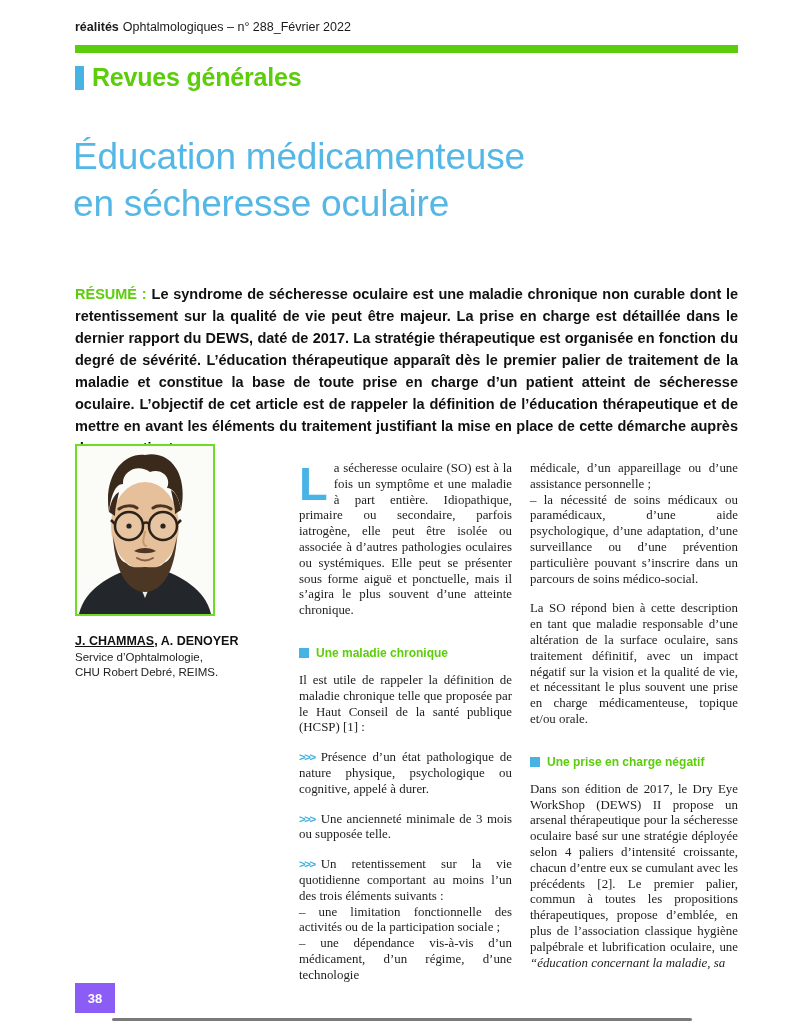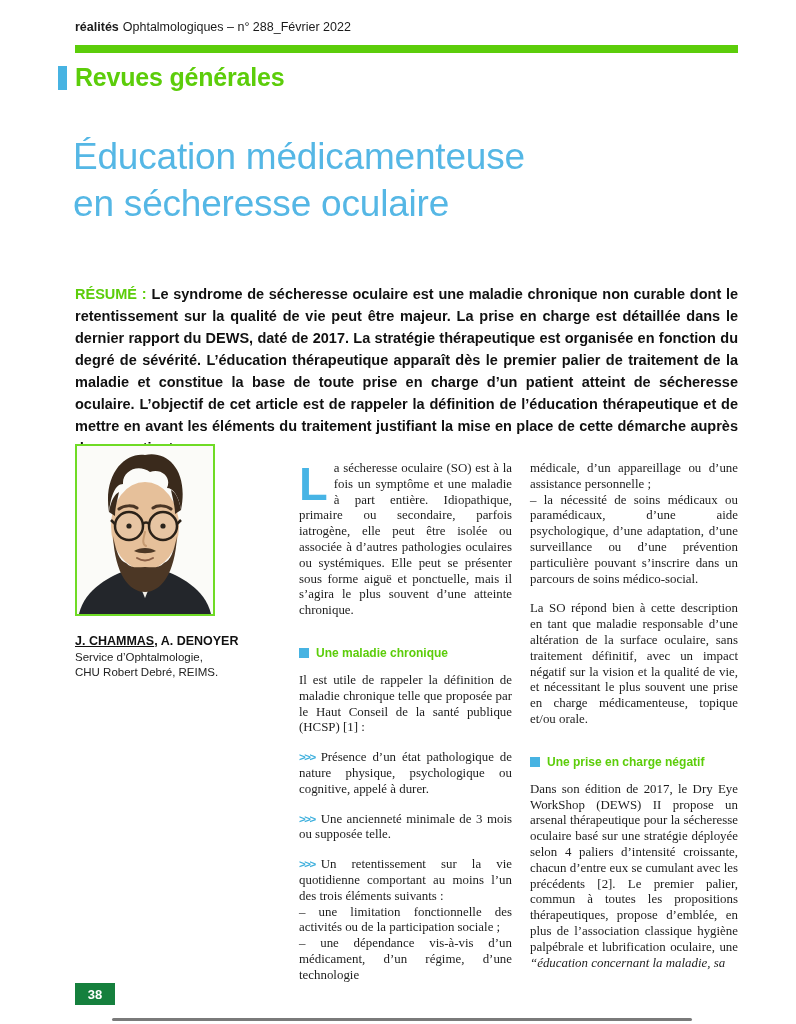--- a/index.html
+++ b/index.html
@@ -5,21 +5,21 @@
   html,body{margin:0;padding:0;background:#e9e9e9;}
   .sheet{
     position:relative;width:796px;height:1024px;margin:0 auto;
     background:#ffffff;overflow:hidden;
     font-family:"Liberation Sans",sans-serif;color:#1d1d1d;
   }
   
   .journal-line{position:absolute;left:75px;top:20px;font-size:12.5px;color:#1a1a1a;}
   .journal-line .brand{font-weight:bold;margin-right:4px;}
   .green-rule{position:absolute;left:75px;top:45px;width:663px;height:8px;background:#5ccd0a;}
-  .rubric{position:absolute;left:58px;top:63px;display:flex;align-items:center;justify-content:space-between;}
+  .rubric{position:absolute;left:75px;top:63px;display:flex;align-items:center;justify-content:space-between;}
   .rubric-bar{width:9px;height:24px;background:#47b3e2;margin-right:8px;}
   .rubric-label{font-size:25px;font-weight:bold;color:#5ccd0a;letter-spacing:-0.2px;}
   
   .article-title{
     position:absolute;left:73px;top:133px;width:600px;
     font-size:37px;line-height:47px;font-weight:400;color:#55b7e5;letter-spacing:-0.2px;
   }
   
   .resume{
     position:absolute;left:75px;top:268px;width:663px;
@@ -49,21 +49,21 @@
     font-size:12px;font-weight:bold;color:#5ccd0a;
   }
   .square-bullet{width:10px;height:10px;background:#47b3e2;margin-right:7px;flex:none;}
   .chevrons{
     font-family:"Liberation Sans",sans-serif;font-weight:bold;font-size:11.5px;
     color:#3fb0dd;letter-spacing:-1.5px;margin-right:6px;
   }
   .italic-tail{font-style:italic;}
   
   .page-num{
-    position:absolute;left:75px;top:983px;width:40px;height:22px;background:#15803d;
+    position:absolute;left:75px;top:983px;width:40px;height:30px;background:#8b5cf6;
     color:#ffffff;font-size:13px;font-weight:bold;display:flex;align-items:center;justify-content:center;
   }
   .scan-edge{
     position:absolute;left:112px;top:1018px;width:580px;height:3px;
     background:#4e4e4e;opacity:.75;border-radius:2px;
   }
 </style>
 </head>
 <body>
 

